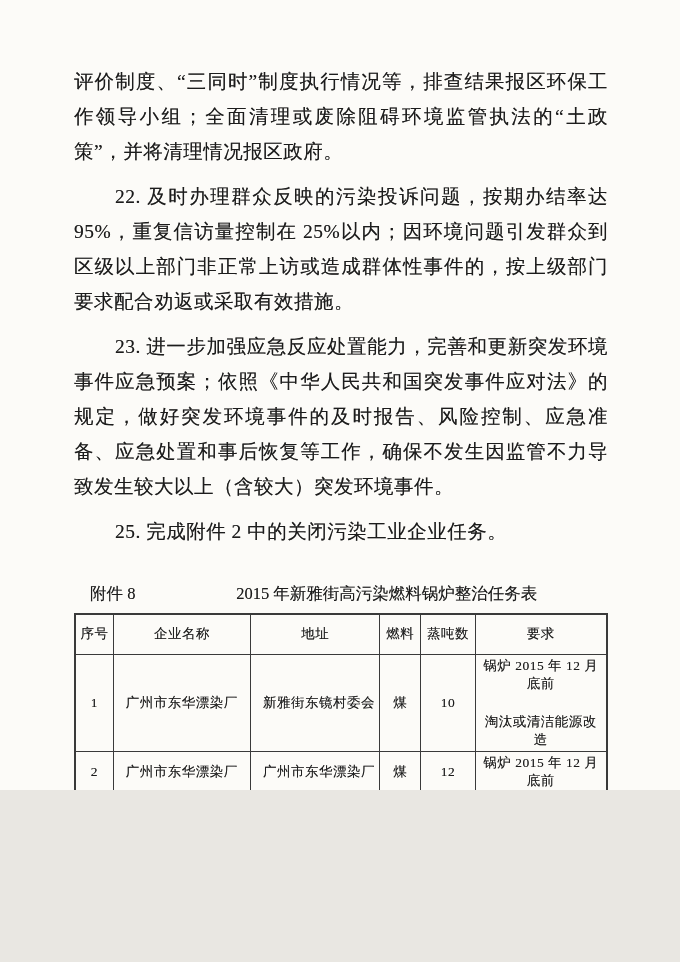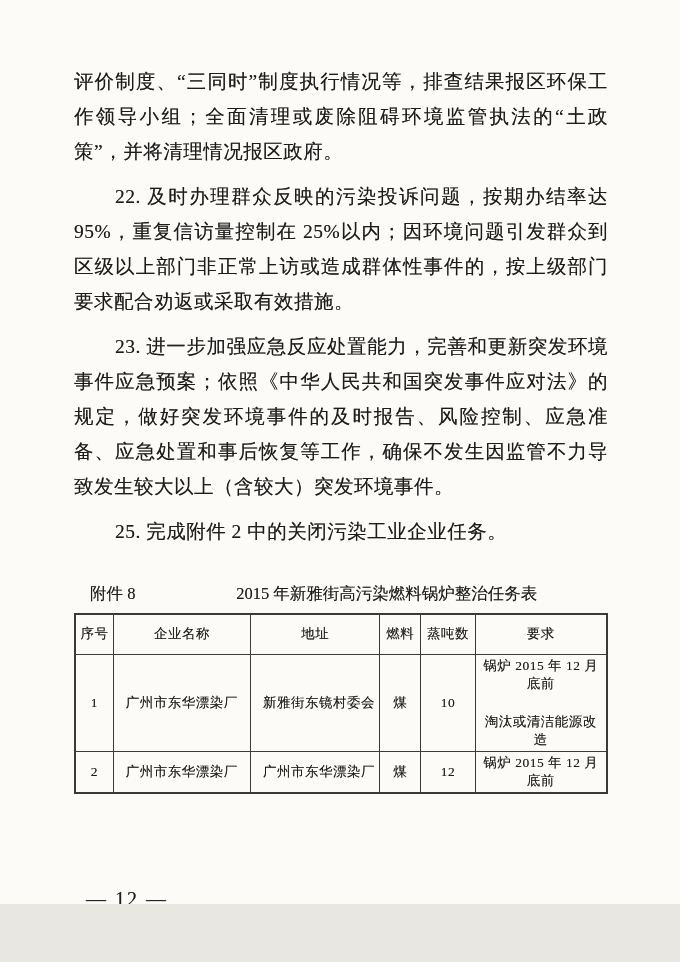--- a/index.html
+++ b/index.html
@@ -4,21 +4,21 @@
 <style>
   html, body {
     margin: 0;
     padding: 0;
     background: #e9e7e2;
     font-family: "Liberation Serif", "DejaVu Serif", serif;
   }
   .page {
     position: relative;
     width: 680px;
-    height: 904px;
+    height: 790px;
     margin: 0 auto;
     background: #fcfbf8;
     color: #1c1c1c;
     overflow: hidden;
     box-shadow: 0 0 6px rgba(0,0,0,0.15);
   }
   .content {
     position: absolute;
     left: 74px;
     top: 64px;

